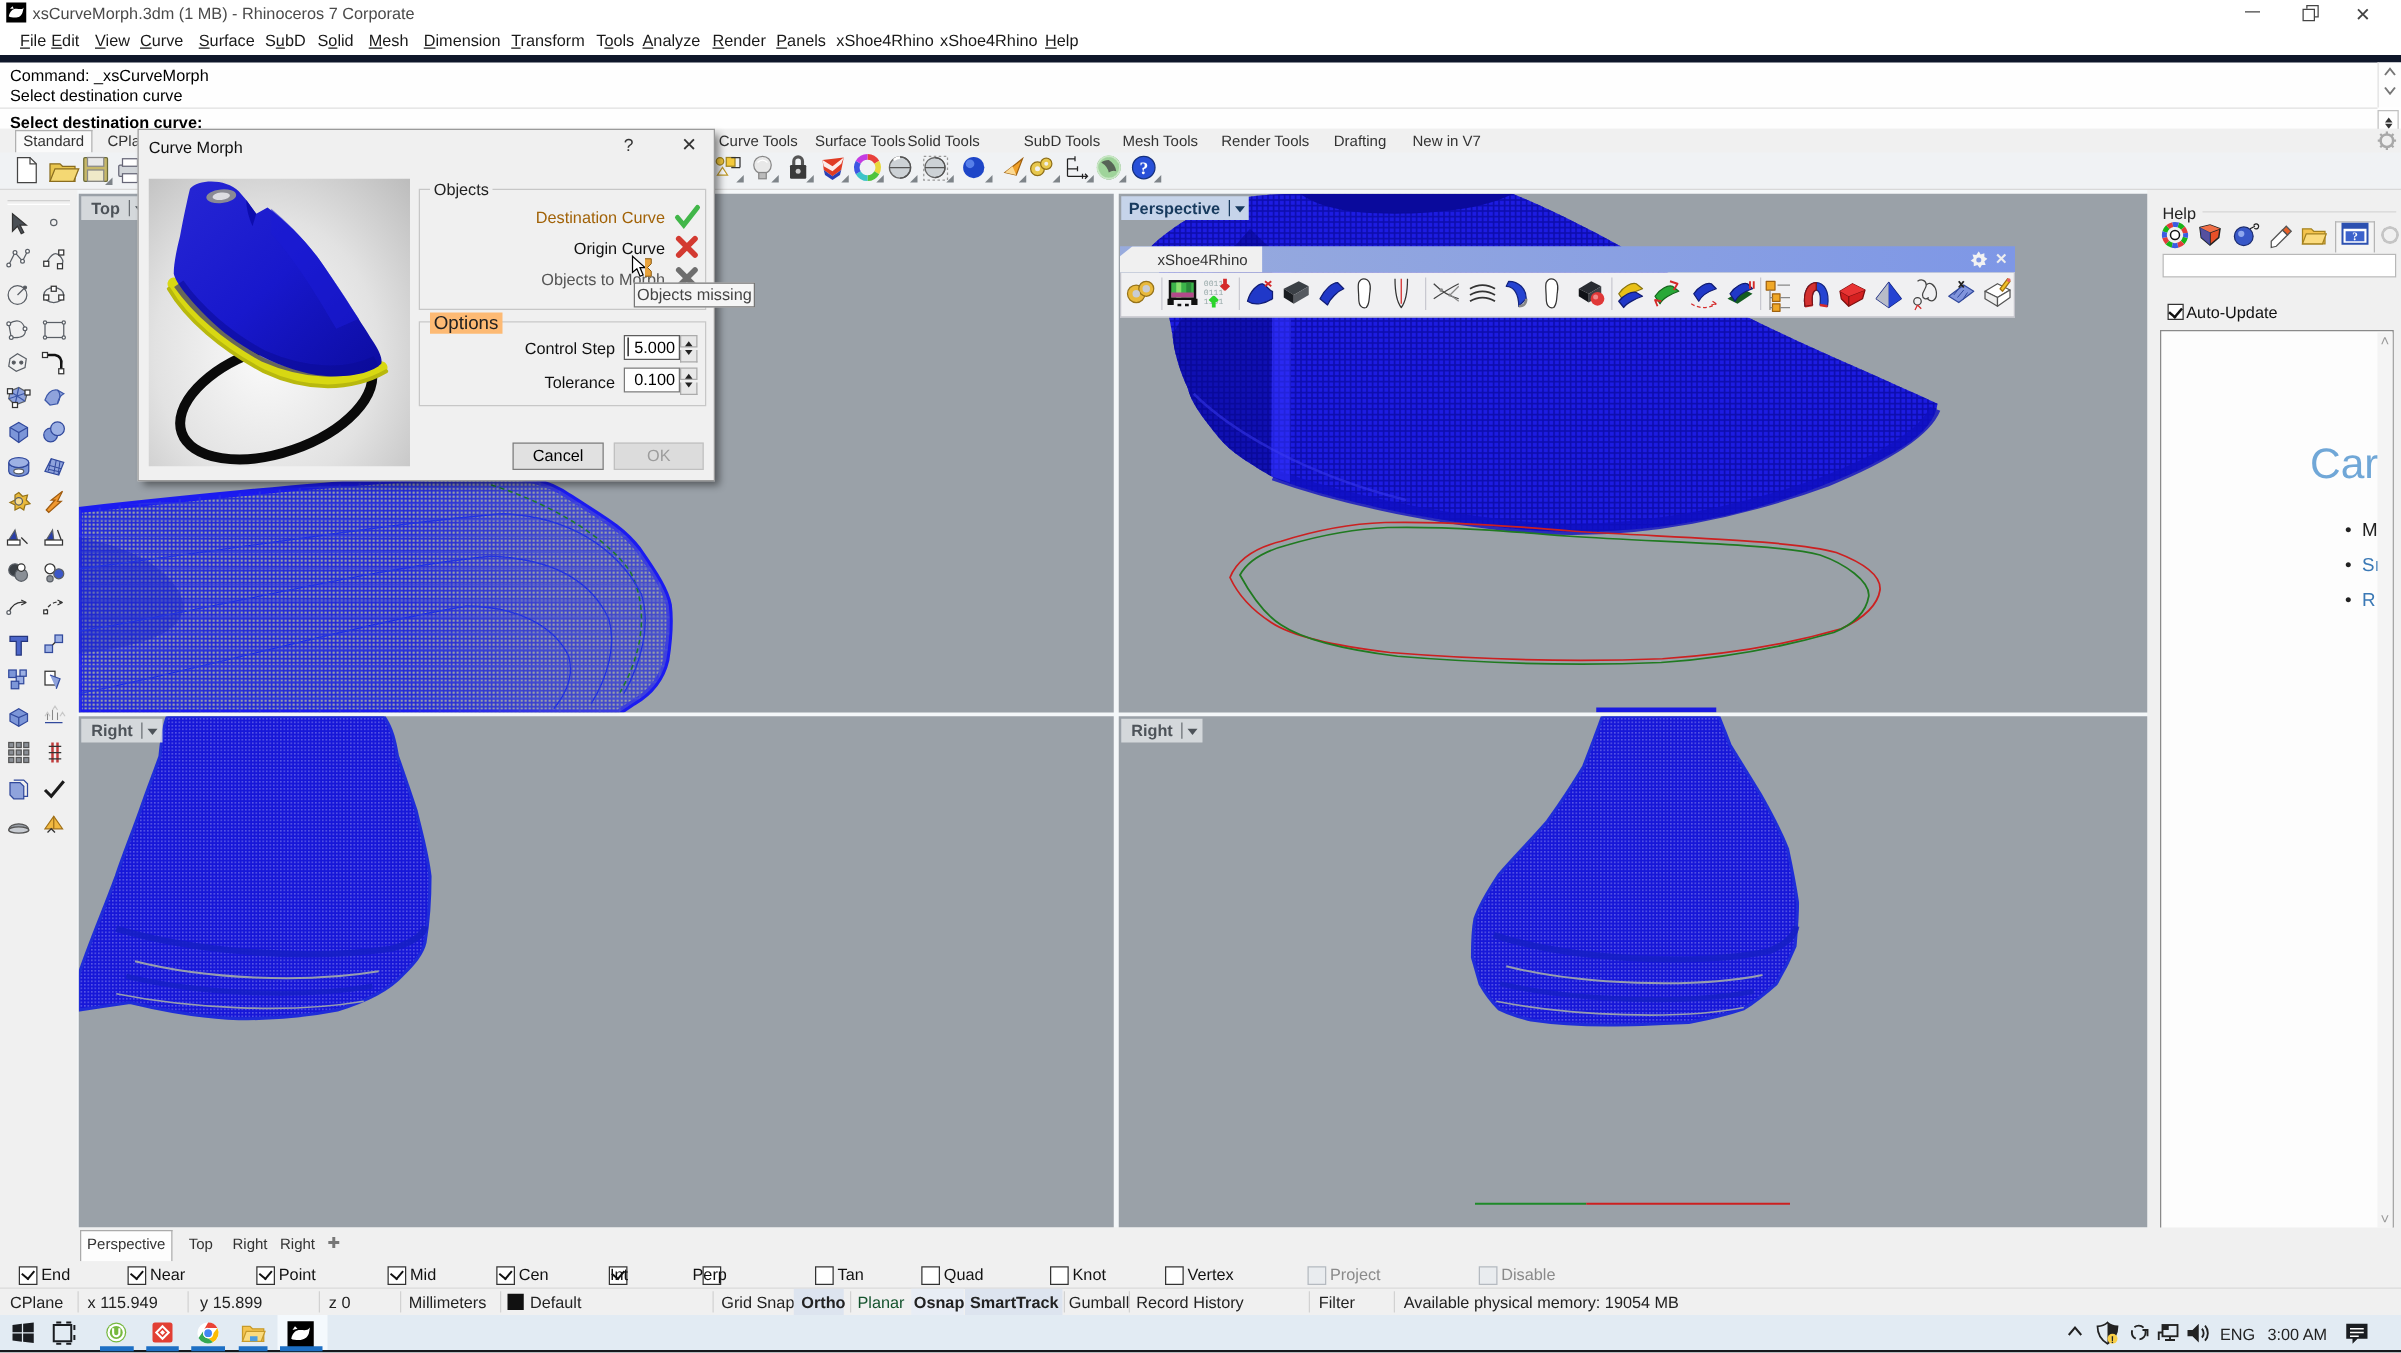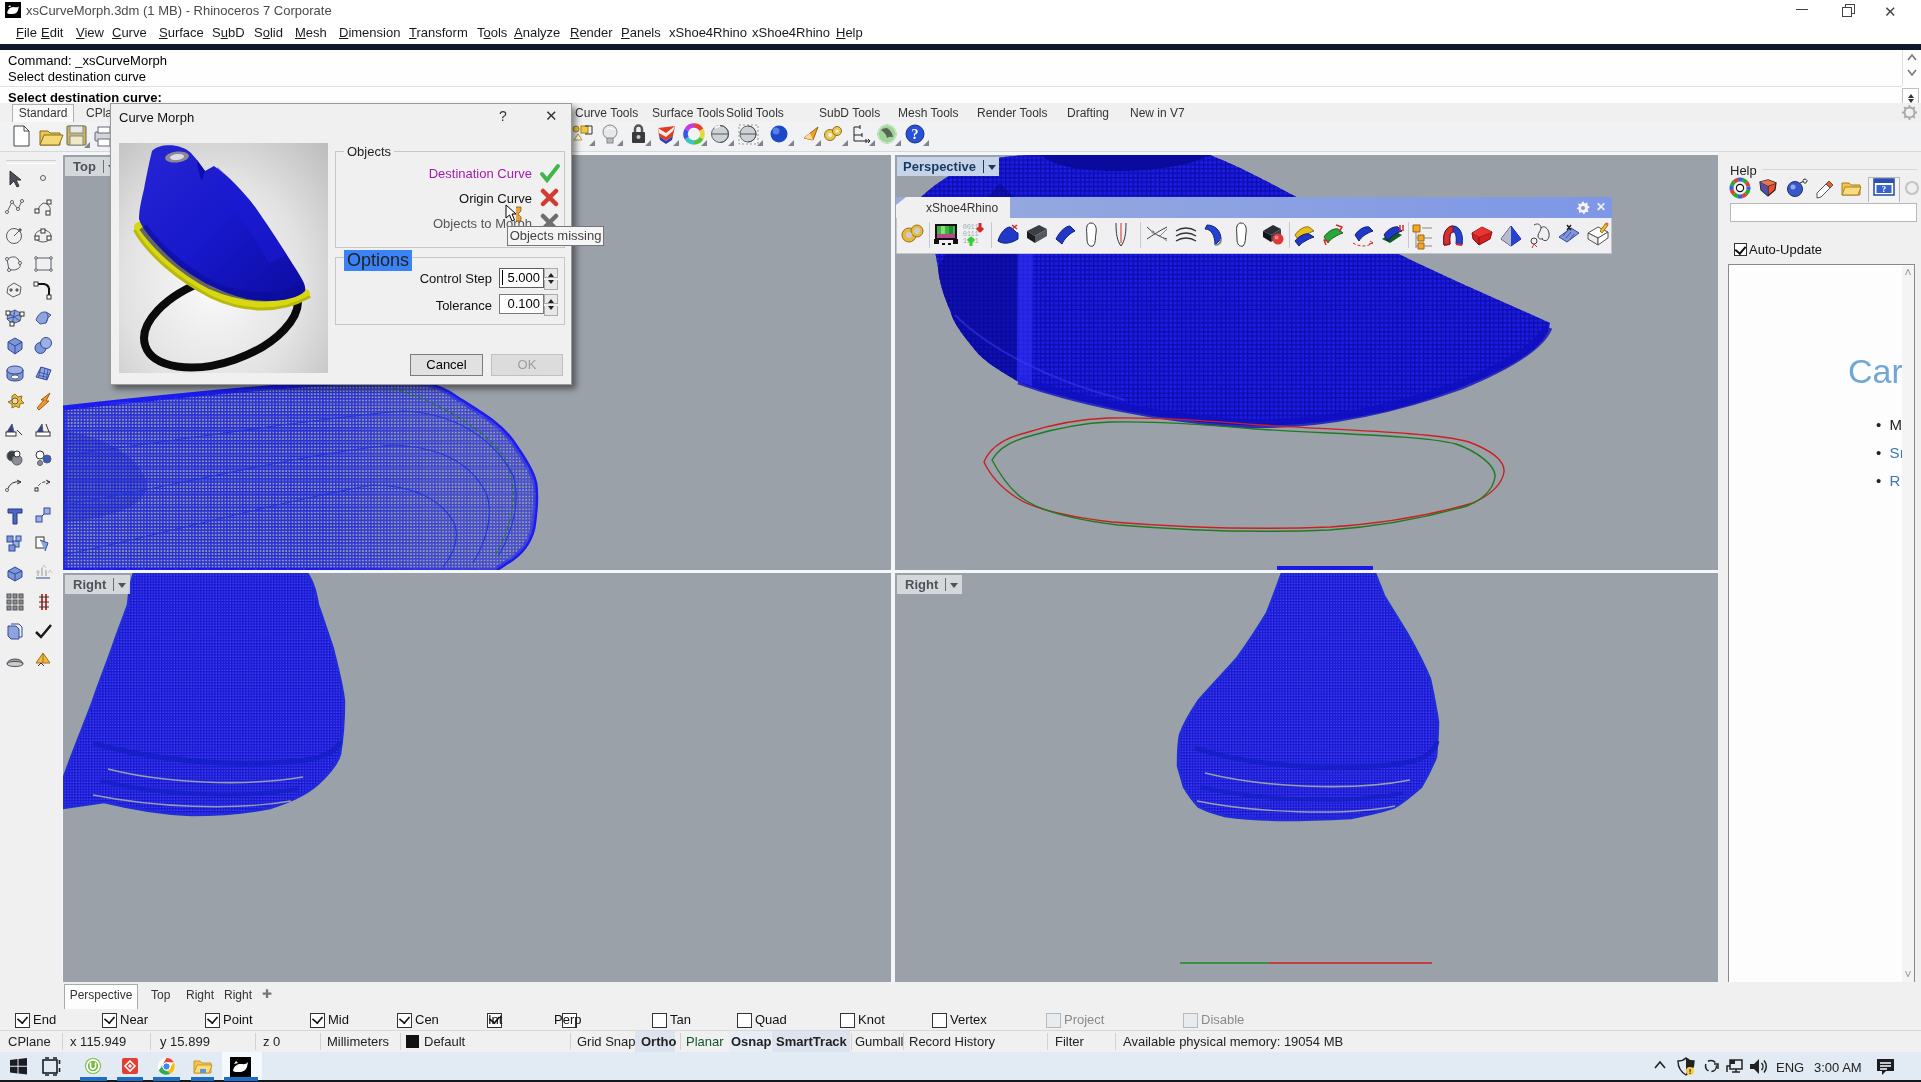--- a/index.html
+++ b/index.html
@@ -720,35 +720,35 @@
 
       <path d="M78 17 L 86 28 L 83 38 C 80 31 78 24 78 17 Z" fill="#0d0dae"></path>
 
       <ellipse cx="58" cy="14" rx="12" ry="5.5" fill="#8a8a94" transform="rotate(-6 58 14)"></ellipse>
       <ellipse cx="58" cy="14" rx="7" ry="3" fill="#dcdce2" transform="rotate(-6 58 14)"></ellipse>
     </svg>
   </div>
 
   <div class="abs" style="left:224px;top:47px;width:228px;height:95px;border:1px solid #c7c7c7"></div>
   <div class="abs" style="left:233px;top:40px;font-size:13px;color:#222;background:#f0f0f0;padding:0 3px">Objects</div>
-  <div class="abs" style="left:230px;top:62px;width:191px;text-align:right;font-size:13px;color:#a21caf;white-space:nowrap">Destination Curve</div>
+  <div class="abs" style="left:230px;top:62px;width:191px;text-align:right;font-size:13px;color:#a16207;white-space:nowrap">Destination Curve</div>
   <div class="abs" style="left:230px;top:87px;width:191px;text-align:right;font-size:13px;color:#111;white-space:nowrap">Origin Curve</div>
   <div class="abs" style="left:230px;top:112px;width:191px;text-align:right;font-size:13px;color:#555;white-space:nowrap">Objects to Morph</div>
   <svg class="abs" style="left:428px;top:58px" width="22" height="22" viewBox="0 0 22 22">
       <path d="M3 12 L8 18 L19 4" stroke="#41b649" stroke-width="4" fill="none" stroke-linecap="round"></path>
     </svg>
   <svg class="abs" style="left:429px;top:84px" width="19" height="19" viewBox="0 0 19 19">
       <path d="M3 3 L16 16 M16 3 L3 16" stroke="#d33a31" stroke-width="4.5" stroke-linecap="round"></path>
     </svg>
   <svg class="abs" style="left:429px;top:109px" width="19" height="19" viewBox="0 0 19 19">
       <path d="M3 3 L16 16 M16 3 L3 16" stroke="#6e6e6e" stroke-width="4.5" stroke-linecap="round"></path>
     </svg>
 
   <div class="abs" style="left:224px;top:153px;width:228px;height:66px;border:1px solid #c7c7c7"></div>
-  <div class="abs" style="left:233px;top:146px;font-size:18px;color:#222;background:#3b82f6;padding:0 3px">Options</div>
+  <div class="abs" style="left:233px;top:146px;font-size:15px;color:#222;background:#fdba74;padding:0 3px">Options</div>
   <div class="abs" style="left:260px;top:167px;width:121px;text-align:right;font-size:13px;color:#111;white-space:nowrap">Control Step</div>
   <div class="abs" style="left:388px;top:164px;width:45px;height:20px;background:#fff;border:1px solid #5c5c5c;box-sizing:border-box;font-size:13px;text-align:right;line-height:18px;padding-right:3px">5.000</div>
   <div class="abs" style="left:391px;top:166px;width:1px;height:15px;background:#000"></div>
   <div class="abs" style="left:433px;top:164px;width:14px;height:20px">
     <div style="height:10px;border:1px solid #ababab;box-sizing:border-box;background:#e8e8e8">
         <div style="width:0;height:0;border:3px solid transparent;border-bottom:4px solid #222;margin:1px auto 0"></div>
       </div>
     <div style="height:10px;border:1px solid #ababab;border-top:none;box-sizing:border-box;background:#e8e8e8">
         <div style="width:0;height:0;border:3px solid transparent;border-top:4px solid #222;margin:2px auto 0"></div>
       </div>

